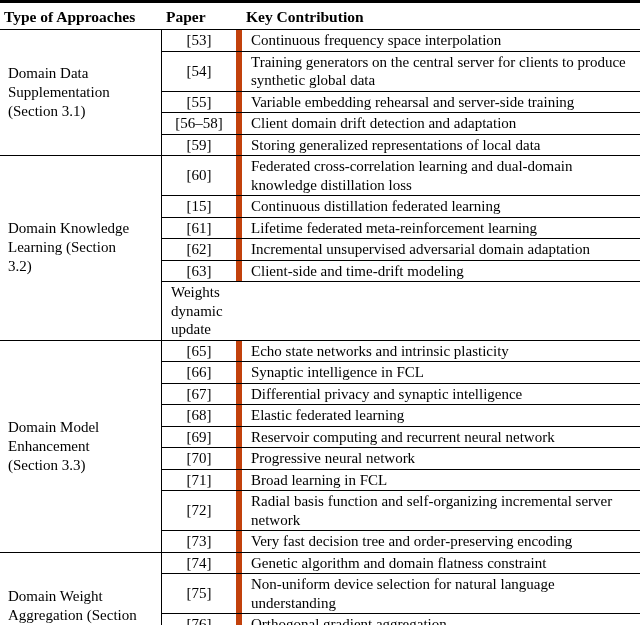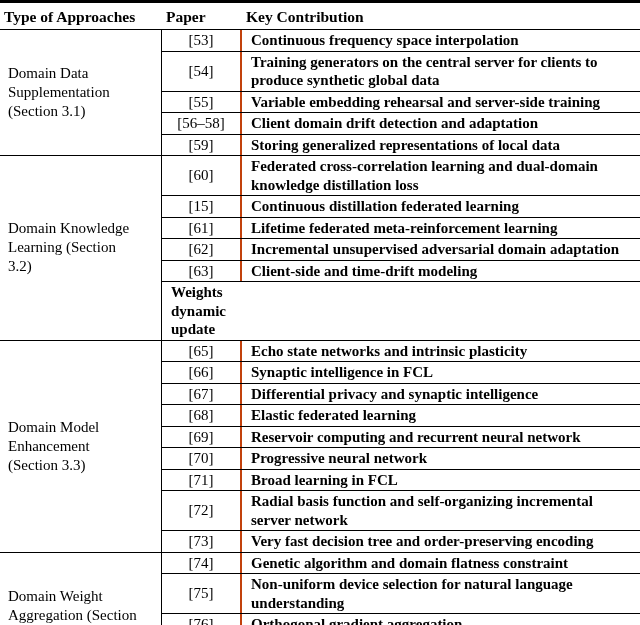--- a/index.html
+++ b/index.html
@@ -45,29 +45,28 @@
   .row {
     display: grid;
     grid-template-columns: 80px 1fr;
     border-bottom: 1px solid #000;
   }
   .row:last-child { border-bottom: none; }
   .paper-cell {
     display: flex;
     align-items: center;
     justify-content: center;
-    border-right: 2px solid #c2410c;
+    border-right: 6px solid #c2410c;
     padding: 1px 2px;
     text-align: center;
     line-height: 18.5px;
   }
   .contrib-cell {
     padding: 1px 6px 1px 9px;
     line-height: 18.5px;
-    font-weight: bold;
   }
 </style>
 </head>
 <body>
 
 <div class="paper-table">
 
   <div class="header-row">
     <div class="header-cell">Type of Approaches</div>
     <div class="header-cell">Paper</div>

